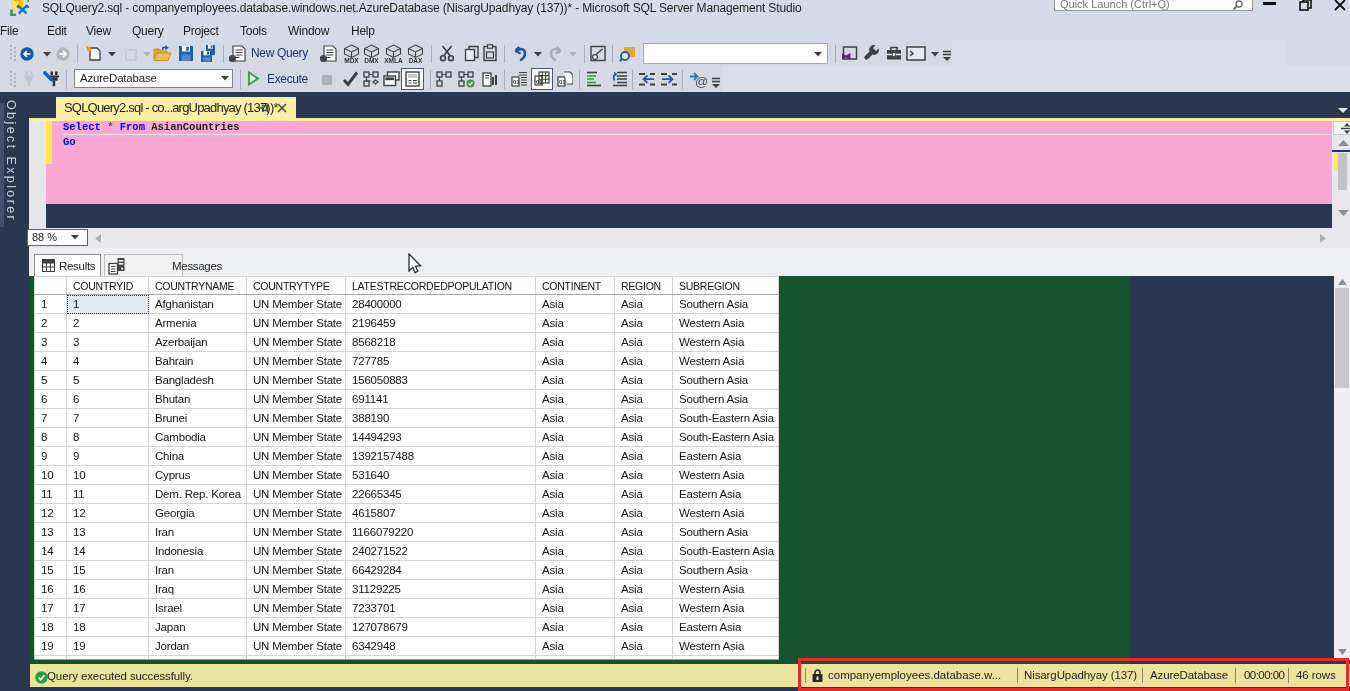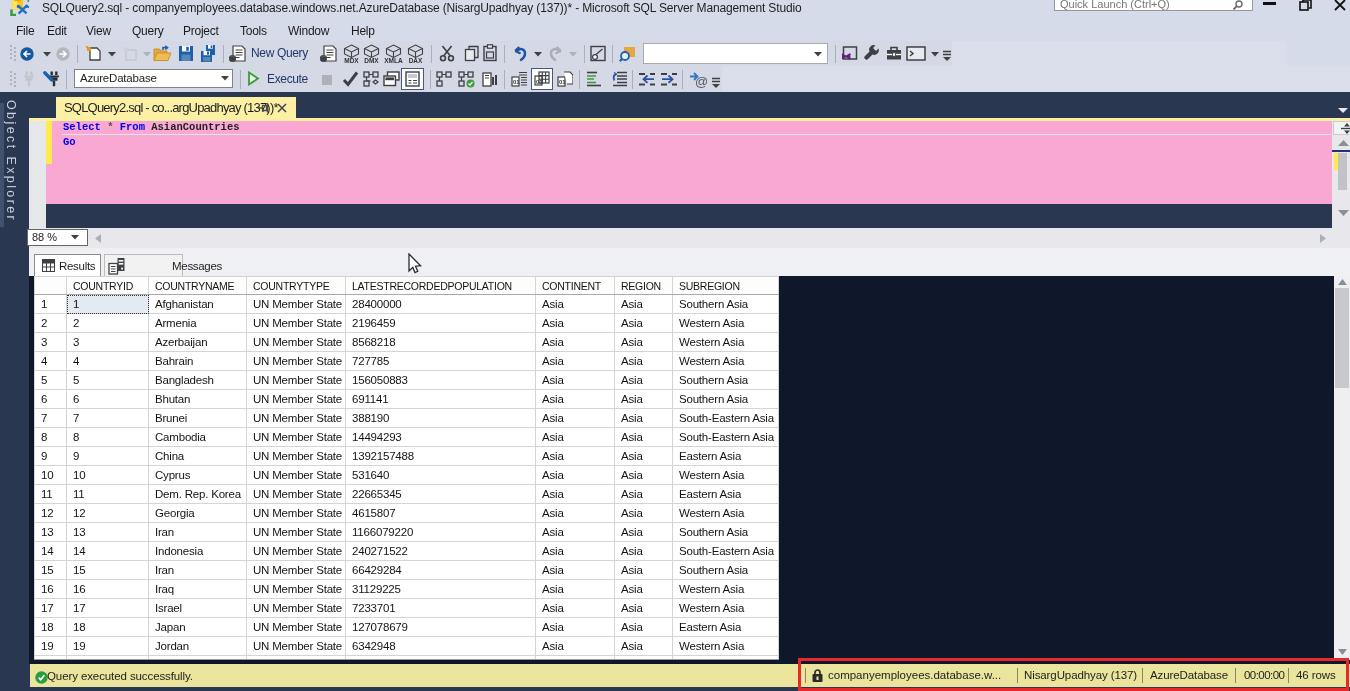--- a/index.html
+++ b/index.html
@@ -44,21 +44,21 @@
   #curline { position:absolute; left:33px; top:13px; width:1269px; height:1px; background:#E3E3E3; }
 
   
   #ed-sb { position:absolute; left:1303px; top:0; width:18px; height:107px; background:#E8E8EC; }
 
   
   #ed-hs { position:absolute; left:29px; top:136px; width:1321px; height:20px; background:#E8E8EC; }
   #zoombox { position:absolute; left:-2px; top:1px; width:61px; height:17px; background:#fff; border:1px solid #666; font-size:11px; color:#1e1e1e; line-height:15px; padding-left:4px; }
 
   
-  #results { position:absolute; left:29px; top:156px; width:1321px; height:416px; background:#0f172a; }
+  #results { position:absolute; left:29px; top:156px; width:1101px; height:416px; background:#14532d; }
   #rtabrow { position:absolute; left:0; top:0; width:1321px; height:28px; background:#EFF0F3; }
   .rtab { position:absolute; top:6px; height:22px; font-size:11.5px; letter-spacing:-0.3px; color:#1e1e1e; line-height:22px; }
   #rtab1 { left:5px; width:67px; background:#fff; border:1px solid #8C8C8C; border-bottom:none; }
   #rtab2 { left:75px; width:79px; background:#F2F2F3; border:1px solid #BDBDBD; border-bottom:none;padding-left:45px; }
 
   
   #grid { position:absolute; left:5px; top:28px; }
   table { border-collapse:collapse; table-layout:fixed; background:#fff; }
   td, th { border:1px solid #D4D4D4; letter-spacing:-0.2px; font-size:11.5px; font-weight:normal; color:#141414; text-align:left; padding:0 0 0 6px; white-space:nowrap; overflow:hidden; height:19px; }
   th { background:#FDFDFD; border-bottom:1px solid #A9A9A9; height:18px; font-size:10.5px; letter-spacing:-0.25px; }
@@ -98,21 +98,21 @@
   <svg class="abs" style="left:1299px;top:-1px" width="13" height="12" viewBox="0 0 13 12">
       <rect x="1" y="3" width="8" height="8" fill="none" stroke="#111" stroke-width="1.6"></rect>
       <path d="M4 3 V1 h8 v8 h-2" fill="none" stroke="#111" stroke-width="1.6"></path>
     </svg>
   <svg class="abs" style="left:1334px;top:-1px" width="12" height="12" viewBox="0 0 12 12">
       <path d="M1 1 L11 11 M11 1 L1 11" stroke="#111" stroke-width="1.8"></path>
     </svg>
 </div>
 
 <div id="menubar">
-  <span style="left:16px">File</span>
+  <span style="left:0">File</span>
   <span style="left:47px">Edit</span>
   <span style="left:86px">View</span>
   <span style="left:132px">Query</span>
   <span style="left:183px">Project</span>
   <span style="left:240px">Tools</span>
   <span style="left:288px">Window</span>
   <span style="left:351px">Help</span>
 </div>
 
 <div id="tb1"><div class="abs" style="left:0;top:0;width:952px;height:25px;background:#D5D8E5"></div>

